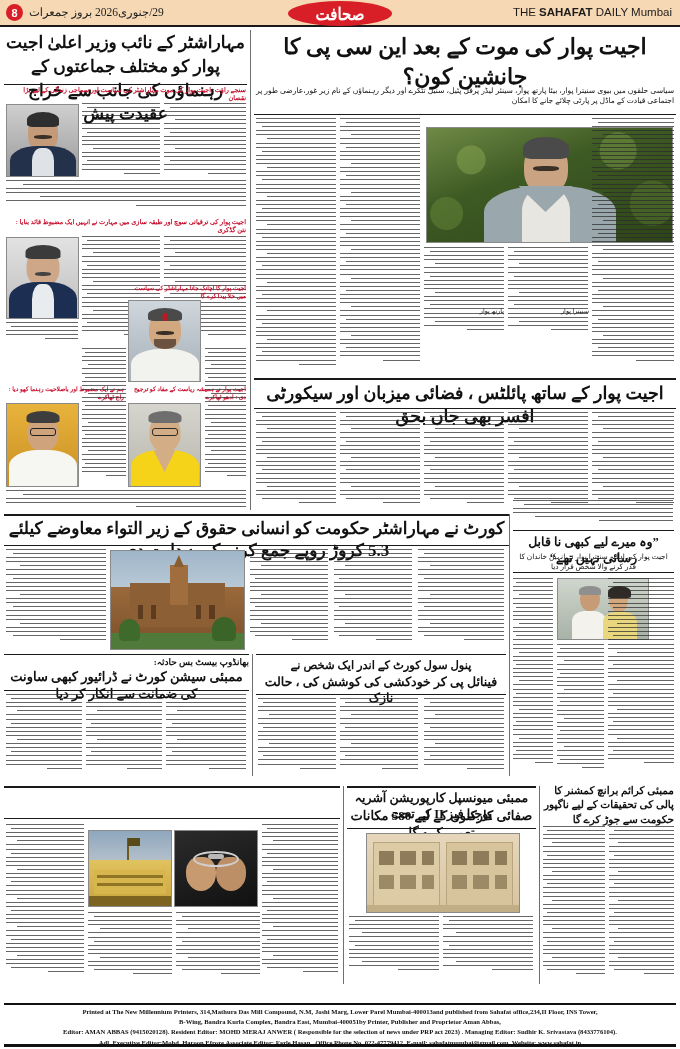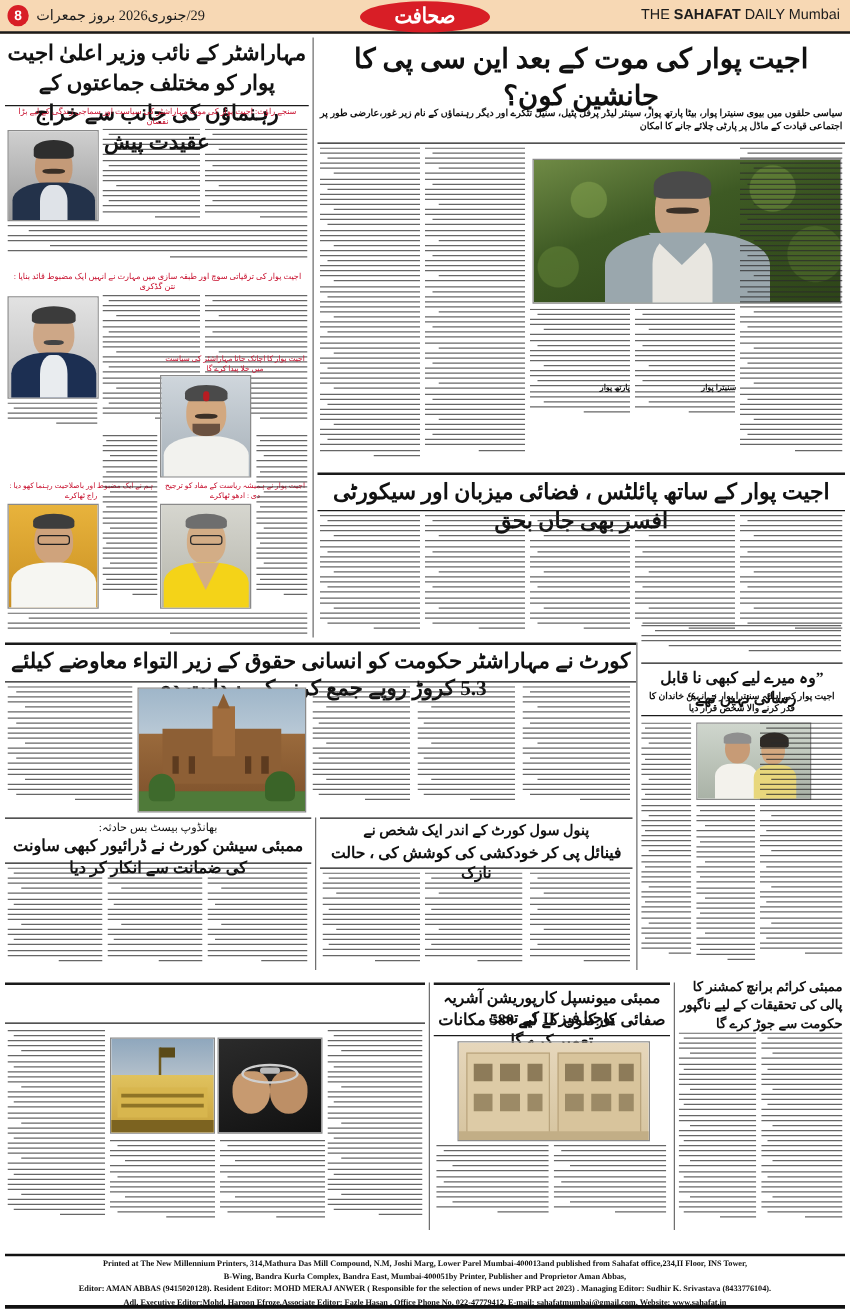--- a/index.html
+++ b/index.html
@@ -52,27 +52,27 @@
   
   .rule-h{ background:#1a1a1a; position:absolute; }
   .rule-v{ background:#6f6f6f; position:absolute; width:1px; }
 
   .hl{
     direction:rtl; text-align:center; color:#111;
     font-family:"Liberation Serif", serif; font-weight:bold;
     line-height:1.15; position:absolute;
   }
   .kicker{
-    direction:rtl; text-align:center; color:#c8102e;
-    font-family:"Liberation Serif", serif; font-weight:normal;
+    direction:rtl; text-align:right; color:#c8102e;
+    font-family:"Liberation Serif", serif; font-weight:bold;
     position:absolute; font-size:6.5px; line-height:1.25;
   }
   .subhead{
     direction:rtl; text-align:justify; color:#111;
-    font-family:"Liberation Serif", serif; font-weight:bold;
+    font-family:"Liberation Serif", serif; font-weight:normal;
     position:absolute; line-height:1.35;
   }
 
   
   .body-col{ position:absolute; direction:rtl; overflow:hidden; }
   .body-col .ln{
     height:1px; background:#2b2b2b; opacity:.72; margin-bottom:3.1px;
   }
   .body-col .ln.s1{ width:100%; }
   .body-col .ln.s2{ width:93%; }

